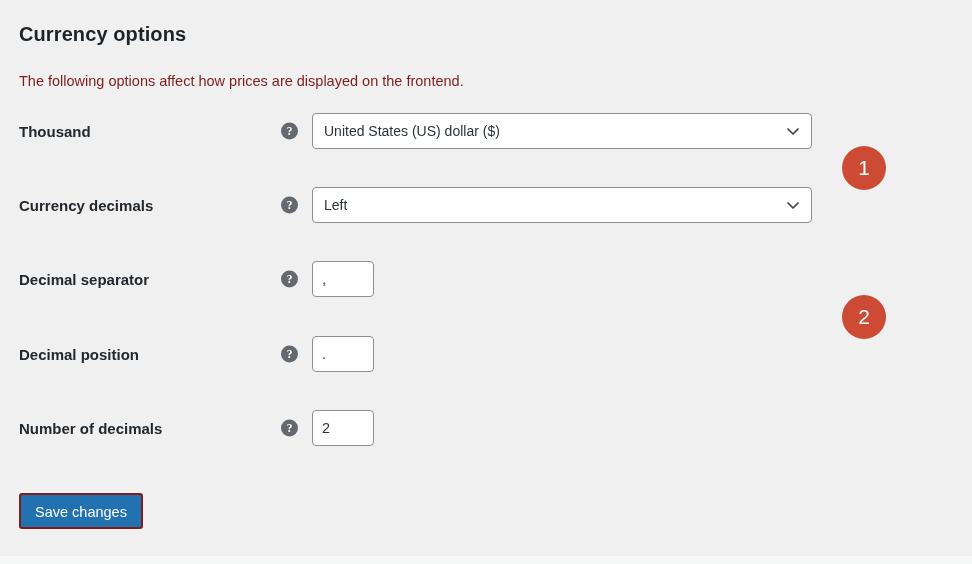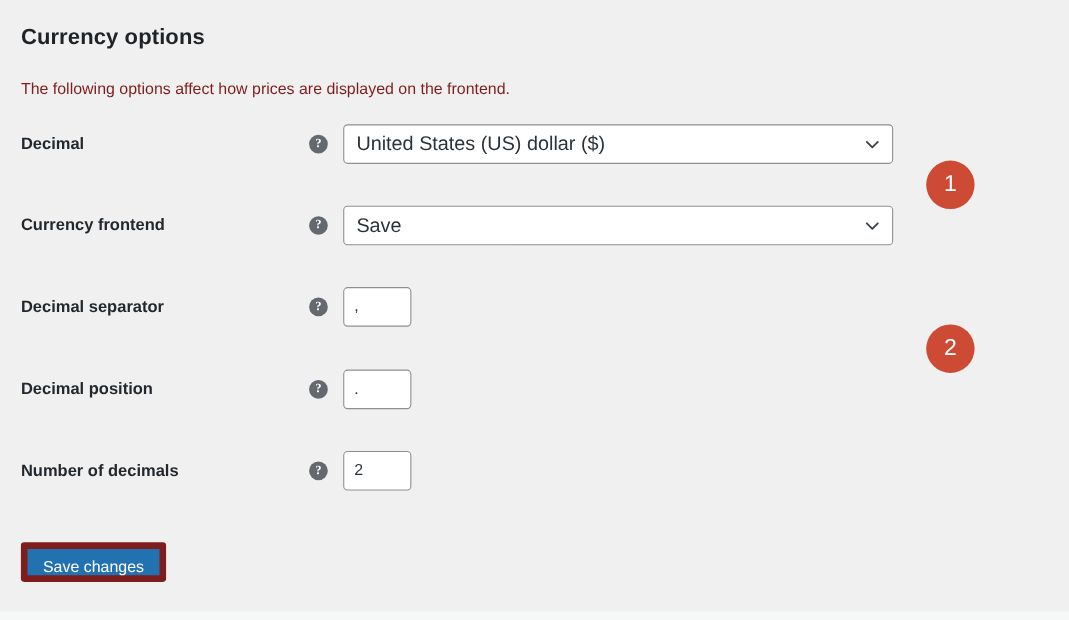--- a/index.html
+++ b/index.html
@@ -105,21 +105,21 @@
     border: 1px solid #8c8f94;
     border-radius: 4px;
     cursor: pointer;
   }
 
   .select-value {
     position: absolute;
     left: 11px;
     top: 50%;
     transform: translateY(-50%);
-    font-size: 18px;
+    font-size: 14px;
     color: #2c3338;
     white-space: nowrap;
     max-width: 450px;
     overflow: hidden;
     text-overflow: ellipsis;
   }
 
   .chevron {
     position: absolute;
     right: 11px;
@@ -153,21 +153,21 @@
   
   #save-changes-button {
     position: absolute;
     left: 19px;
     top: 493px;
     height: 36px;
     box-sizing: border-box;
     padding: 0 14px;
     background: #2271b1;
     color: #ffffff;
-    border: 6px solid #7f1d1d;
+    border: 2px solid #7f1d1d;
     border-radius: 3px;
     font-family: "Liberation Sans", sans-serif;
     font-size: 14.5px;
     line-height: 34px;
     cursor: pointer;
     white-space: nowrap;
   }
 
   
   .annotation-badge {
@@ -188,37 +188,37 @@
 </style>
 </head>
 <body>
 
 <div id="screen">
 
   <h1 id="page-title">Currency options</h1>
   <p id="page-description">The following options affect how prices are displayed on the frontend.</p>
 
   <div class="form-row" style="top:111px;">
-    <span class="row-label">Decimal</span>
+    <span class="row-label">Thousand</span>
     <span class="help-icon">?</span>
     <div class="select-control">
       <span class="select-value">United States (US) dollar ($)</span>
       <span class="chevron">
         <svg width="14" height="14" viewBox="0 0 14 14">
             <path d="M2 5 L7 10 L12 5" fill="none" stroke="#3c434a" stroke-width="1.7" stroke-linecap="round" stroke-linejoin="round"></path>
           </svg>
       </span>
     </div>
   </div>
 
   <div class="form-row" style="top:185px;">
-    <span class="row-label">Currency frontend</span>
+    <span class="row-label">Currency decimals</span>
     <span class="help-icon">?</span>
     <div class="select-control">
-      <span class="select-value">Save</span>
+      <span class="select-value">Left</span>
       <span class="chevron">
         <svg width="14" height="14" viewBox="0 0 14 14">
             <path d="M2 5 L7 10 L12 5" fill="none" stroke="#3c434a" stroke-width="1.7" stroke-linecap="round" stroke-linejoin="round"></path>
           </svg>
       </span>
     </div>
   </div>
 
   <div class="form-row" style="top:259px;">
     <span class="row-label">Decimal separator</span>

